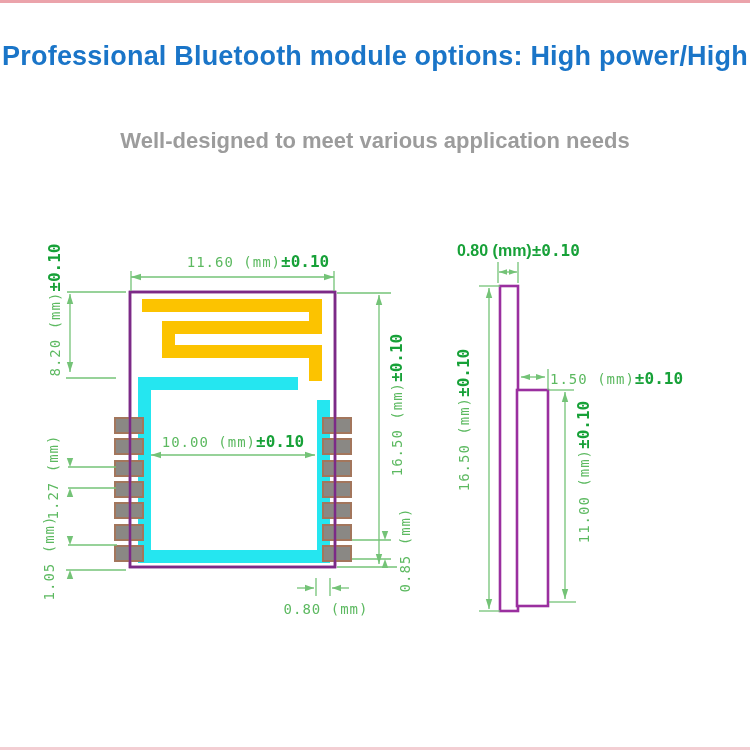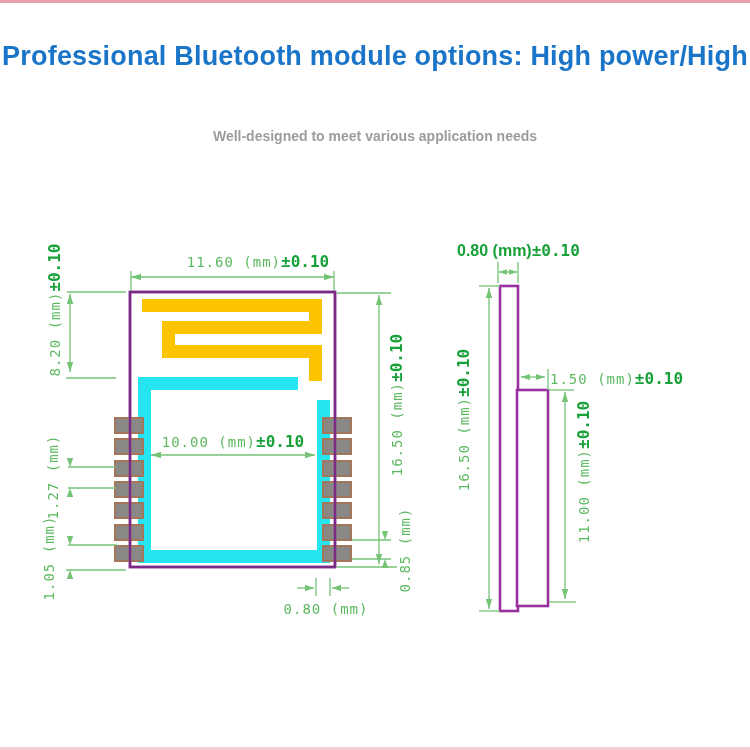--- a/index.html
+++ b/index.html
@@ -4,21 +4,21 @@
 <style>
   html,body{margin:0;padding:0;background:#fff;}
   .canvas{position:relative;width:750px;height:750px;background:#fff;overflow:hidden;
           font-family:"Liberation Sans",sans-serif;}
   .top-strip{position:absolute;top:0;left:0;width:750px;height:3px;background:var(--border_pink_top,#eba3ab);}
   .bottom-strip{position:absolute;bottom:0;left:0;width:750px;height:3px;background:var(--border_pink_bottom,#f3ced3);}
   .title{position:absolute;top:38px;left:0;width:750px;margin:0;text-align:center;
          font-size:27px;line-height:36px;font-weight:bold;letter-spacing:0.2px;
          color:var(--title_blue,#1a75c8);}
   .subtitle{position:absolute;top:128px;left:0;width:750px;text-align:center;
-            font-size:14px;font-weight:bold;color:var(--subtitle_gray,#9c9c9c);}
+            font-size:22px;font-weight:bold;color:var(--subtitle_gray,#9c9c9c);}
   svg.diagram{position:absolute;top:0;left:0;}
   .outline{fill:#ffffff;stroke:var(--outline_purple,#8a2a92);stroke-width:2.5;}
   .outline-restroke{fill:none;stroke:var(--outline_purple,#8a2a92);stroke-width:2.5;}
   .outline-side{fill:#ffffff;stroke:var(--outline_purple_side,#9a2f9f);stroke-width:2.6;}
   .antenna{fill:var(--antenna_yellow,#fcc300);}
   .trace{fill:var(--trace_cyan,#25e6f0);}
   .pad{fill:var(--pad_gray,#8a8884);stroke:var(--pad_border_brown,#a3765c);stroke-width:2;}
   .gline{stroke:var(--green_light,#74c377);stroke-width:1.3;fill:none;}
   .garrow{fill:var(--green_light,#74c377);stroke:none;}
   .tthin{font-family:"DejaVu Sans Mono",monospace;font-size:14px;letter-spacing:1px;

